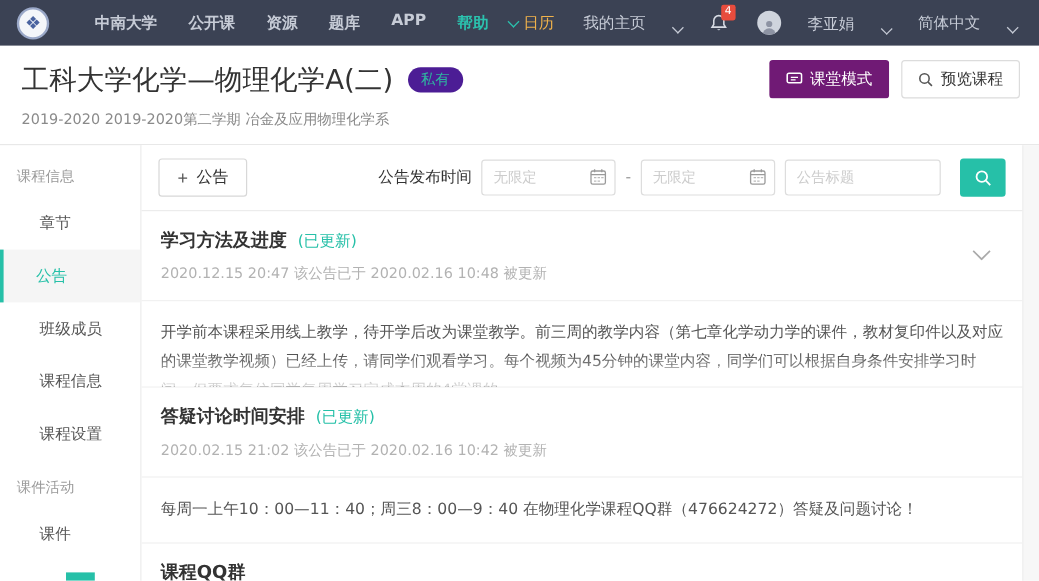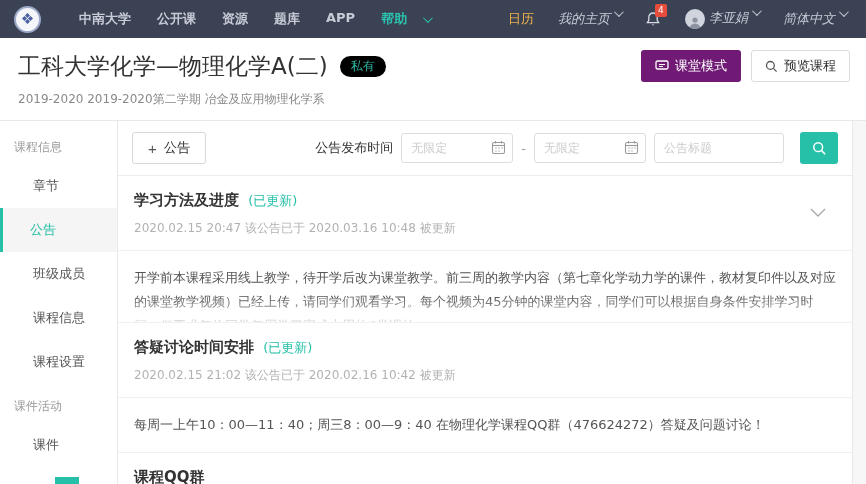--- a/index.html
+++ b/index.html
@@ -16,37 +16,37 @@
   .logo {
     width: 27px; height: 27px; border-radius: 50%; background: #f4f6fa;
     display: flex; align-items: center; justify-content: center;
     color: #4a63a0; font-size: 15px; border: 2px solid #9aa8c8; flex-shrink: 0;
   }
   .nav-menu { display: flex; gap: 26px; margin-left: 38px; font-weight: bold; }
   .nav-item { cursor: pointer; white-space: nowrap; }
   .nav-item.help { color: #2bc2ae; display: flex; align-items: center; gap: 16px; }
   .nav-right { margin-left: auto; display: flex; align-items: center; gap: 24px; }
   .nav-cal { color: #f0b24b; cursor: pointer; }
-  .nav-drop { display: flex; align-items: flex-start; gap: 4px; cursor: pointer; font-style: italic; }
+  .nav-drop { display: flex; align-items: flex-end; gap: 22px; cursor: pointer; }
   .chev { width: 7px; height: 7px; border-right: 1px solid currentColor; border-bottom: 1px solid currentColor; transform: rotate(45deg) translateY(-2px); display: inline-block; }
   .bell-wrap { position: relative; cursor: pointer; }
   .notif-badge {
     position: absolute; top: -7px; left: 10px; background: #e84c3d; color: #fff;
     font-size: 9px; line-height: 1; padding: 2px 3px; border-radius: 2px; min-width: 11px; text-align: center;
   }
   .avatar {
     width: 20px; height: 20px; border-radius: 50%; background: #cfd4dd; overflow: hidden;
     display: flex; align-items: flex-end; justify-content: center;
   }
   
   .header { padding: 12px 16px 12px 18px; border-bottom: 1px solid #e8e8e8; }
   .header-top { display: flex; align-items: center; }
   .course-title { font-size: 23px; color: #333; font-weight: 500; }
   .badge-private {
-    background: #000000; color: #2fb3a0; font-size: 12px; padding: 2px 11px;
+    background: #4c1d95; color: #2fb3a0; font-size: 12px; padding: 2px 11px;
     border-radius: 11px; margin-left: 12px;
   }
   .header-btns { margin-left: auto; display: flex; gap: 10px; }
   .btn { display: flex; align-items: center; gap: 6px; padding: 6px 13px; border-radius: 3px; font-size: 13px; cursor: pointer; border: 1px solid transparent; }
   .btn-teal { background: #701a75; color: #fff; }
   .btn-outline { background: #fff; border-color: #dcdcdc; color: #333; }
   .subtitle { font-size: 12px; color: #8a8a8a; margin-top: 9px; }
   
   .content { display: flex; height: 373px; }
   .sidebar { width: 118px; border-right: 1px solid #e8e8e8; flex-shrink: 0; padding-top: 4px; }
@@ -220,21 +220,21 @@
             <line x1="9.6" y1="9.6" x2="13.2" y2="13.2" stroke="#fff" stroke-width="1.5"></line>
           </svg>
         </button>
       </div>
     </div>
 
     <div>
       <div class="ann-header">
         <span class="ann-title">学习方法及进度</span>
         <span class="ann-tag">(已更新)</span>
-        <div class="ann-meta">2020.02.15 20:47 该公告已于 2020.03.16 10:48 被更新</div>
+        <div class="ann-meta">2020.12.15 20:47 该公告已于 2020.02.16 10:48 被更新</div>
         <svg class="ann-chevron" width="16" height="9" viewBox="0 0 16 9">
           <polyline points="1,1 8,8 15,1" fill="none" stroke="#aaa" stroke-width="1.4"></polyline>
         </svg>
       </div>
       <div class="ann-body truncated">开学前本课程采用线上教学，待开学后改为课堂教学。前三周的教学内容（第七章化学动力学的课件，教材复印件以及对应的课堂教学视频）已经上传，请同学们观看学习。每个视频为45分钟的课堂内容，同学们可以根据自身条件安排学习时间，但要求每位同学每周学习完成本周的4堂课的</div>
     </div>
 
     <div>
       <div class="ann-header">
         <span class="ann-title">答疑讨论时间安排</span>

